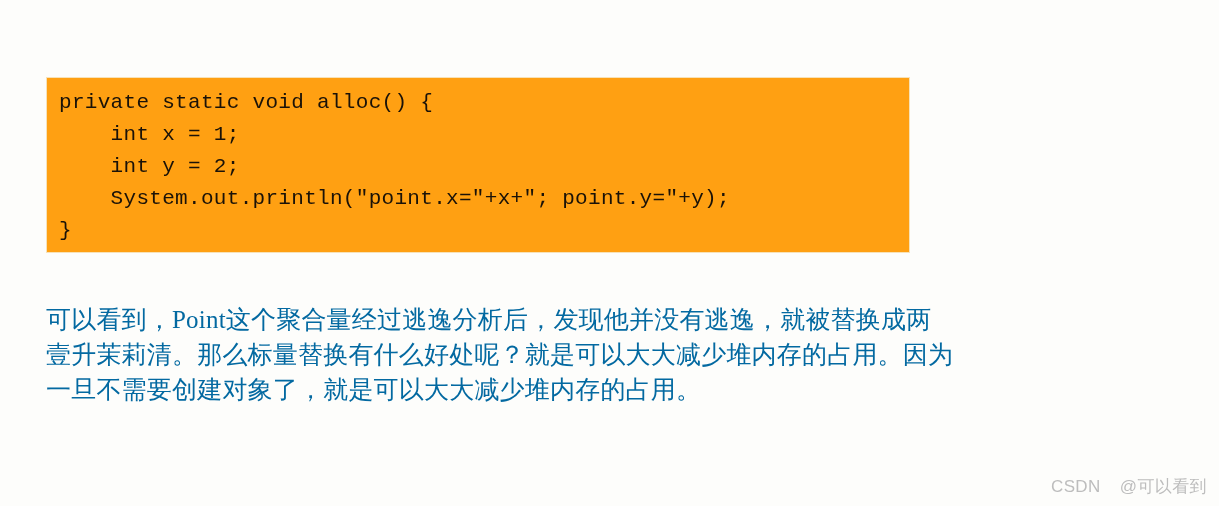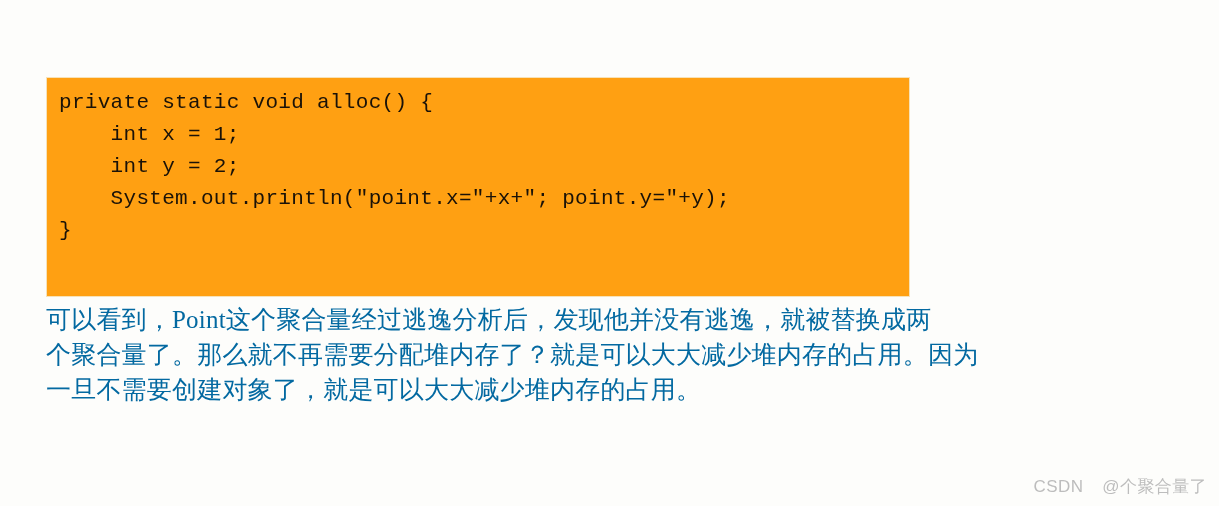--- a/index.html
+++ b/index.html
@@ -35,21 +35,21 @@
     color: #1f1f1f;
     white-space: nowrap;
   }
 
   
   .code-block {
     position: absolute;
     left: 46px;
     top: 77px;
     width: 864px;
-    height: 220px;
+    height: 176px;
     background: #FFA012;
     border: 1px solid #f7e2b8;
     box-sizing: border-box;
     padding: 9px 0 9px 12px;
     overflow: hidden;
   }
   .code-block pre {
     margin: 0;
     font-family: "Liberation Mono", "DejaVu Sans Mono", monospace;
     font-size: 21px;
@@ -97,22 +97,22 @@
   <div class="code-block">
     <pre>private static void alloc() {
     int x = 1;
     int y = 2;
     System.out.println("point.x="+x+"; point.y="+y);
 }</pre>
   </div>
 
   <div class="para" id="para-1">
     <span class="pline">可以看到，Point这个聚合量经过逃逸分析后，发现他并没有逃逸，就被替换成两</span>
-    <span class="pline">个聚合量了。那么就不再需要分配堆内存了？就是可以大大减少堆内存的占用。因为</span>
+    <span class="pline">壹升茉莉清。那么标量替换有什么好处呢？就是可以大大减少堆内存的占用。因为</span>
     <span class="pline">一旦不需要创建对象了，就是可以大大减少堆内存的占用。</span>
   </div>
 
 
   <div class="watermark">
-    <span class="wm-brand">CSDN</span><span>@个聚合量了</span>
+    <span class="wm-brand">CSDN</span><span>@可以看到</span>
   </div>
 
 </div>
 
 </body></html>

